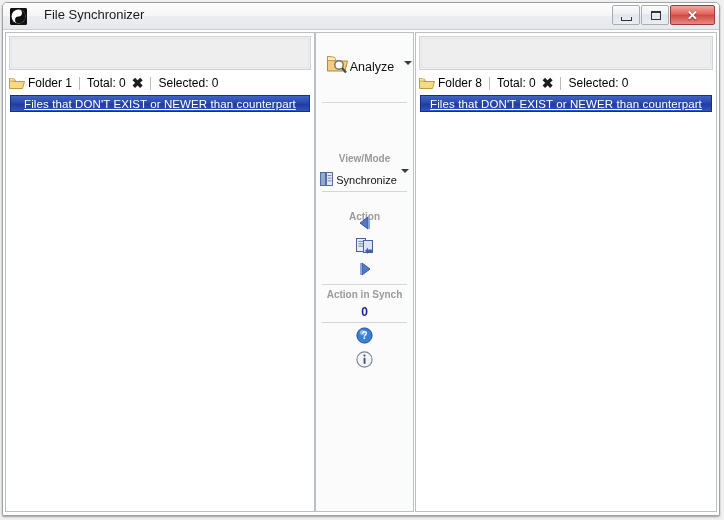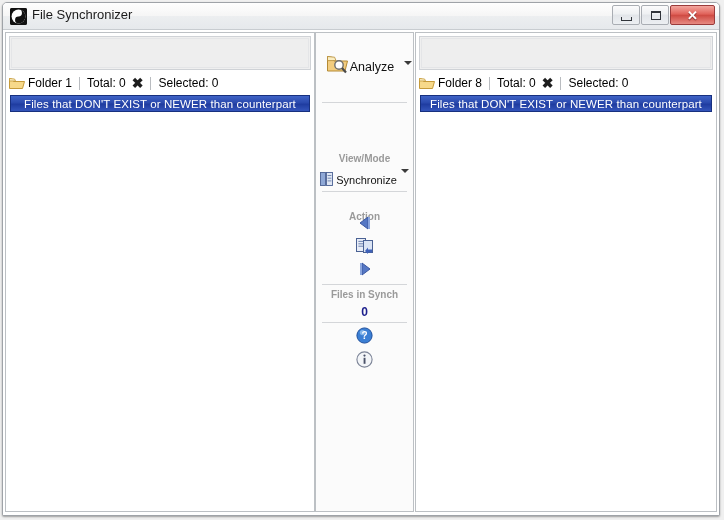--- a/index.html
+++ b/index.html
@@ -52,21 +52,21 @@
     position: absolute;
     left: 7px; top: 5px;
     width: 17px; height: 17px;
     border-radius: 2px;
     background: #111111;
     overflow: hidden;
   }
   #app-icon svg { display: block; }
   #window-title {
     position: absolute;
-    left: 29px; top: 4px;
+    left: 41px; top: 4px;
     font-size: 13px;
     color: #1b1b1b;
     white-space: nowrap;
   }
 
   
   .win-btns {
     position: absolute;
     right: 4px; top: 2px;
     height: 21px;
@@ -199,20 +199,21 @@
     box-sizing: border-box;
     background: linear-gradient(to bottom, #3f63c6 0%, #2a49ad 45%, #1f3ca0 55%, #3455bb 100%);
     border: 1px solid #17307f;
     color: #ffffff;
     font-size: 11.5px;
     display: flex;
     align-items: center;
     justify-content: center;
     white-space: nowrap;
     letter-spacing: 0.1px;
+    text-decoration: underline;
   }
 
   .file-list {
     position: absolute;
     left: 3px;
     right: 3px;
     top: 81px;
     bottom: 3px;
     background: #ffffff;
     border: none;
@@ -442,21 +443,21 @@
           <span>
             <svg width="16" height="14" viewBox="0 0 16 14">
               <path d="M5 1 L13 7 L5 13 Z" fill="#5577c4" stroke="#3a57a0" stroke-width="1"></path>
               <rect x="3" y="1" width="2" height="12" fill="#8aa5dd"></rect>
             </svg>
           </span>
         </div>
 
         <div class="center-sep" style="top:251px;"></div>
 
-        <div class="center-label" style="top:256px;">Files in Synch</div>
+        <div class="center-label" style="top:256px;">Action in Synch</div>
         <div id="synch-count">0</div>
 
         <div class="center-sep" style="top:289px;"></div>
 
         <div class="round-icon" style="top:295px; height:18px;">
           <span>
             <svg width="17" height="17" viewBox="0 0 17 17">
               <circle cx="8.5" cy="8.5" r="7.6" fill="#3b7fd4" stroke="#1f4f9c" stroke-width="1"></circle>
               <circle cx="6.4" cy="5.6" r="2.6" fill="#9ec8f2" opacity="0.75"></circle>
               <text x="8.5" y="12.4" font-size="10" font-family="Liberation Sans, sans-serif" font-weight="bold" fill="#ffffff" text-anchor="middle">?</text>

